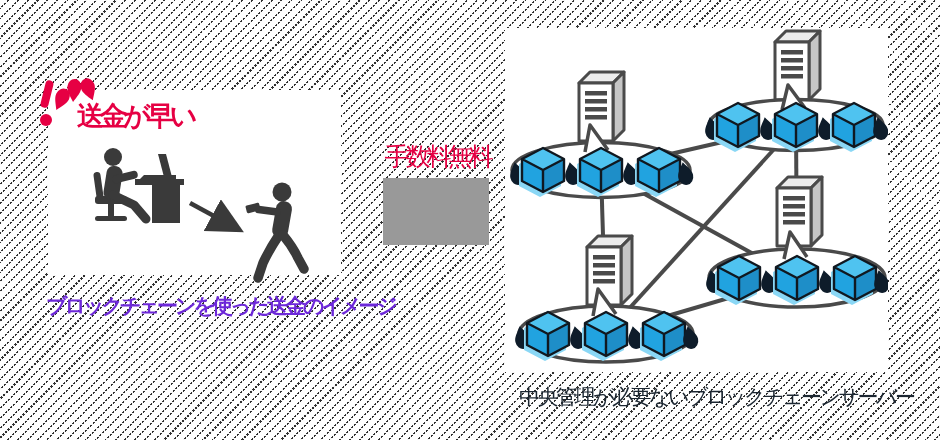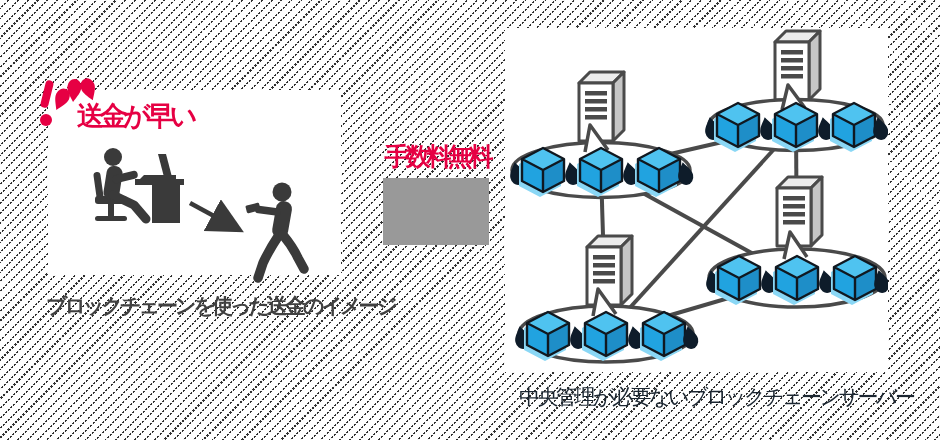--- a/index.html
+++ b/index.html
@@ -15,26 +15,26 @@
   .panel{background:#ffffff;}
   #left-panel{left:48px;top:90px;width:293px;height:185px;}
   #right-panel{left:505px;top:28px;width:383px;height:344px;}
   .red-title{
     left:77px;top:100px;width:120px;
     font-size:27px;font-weight:900;color:#e60043;
     letter-spacing:-4px;white-space:nowrap;line-height:1.25;
   }
   .left-caption{
     left:46px;top:292px;width:340px;
-    font-size:21px;font-weight:900;color:#404040;
+    font-size:21px;font-weight:900;color:#6d28d9;
     letter-spacing:-3px;white-space:nowrap;
   }
   .fee-label{
     left:378px;top:140px;width:118px;text-align:center;
-    font-size:25px;font-weight:700;color:#e60043;
+    font-size:25px;font-weight:400;color:#e60043;
     letter-spacing:-4px;white-space:nowrap;
   }
   .gray-box{left:383px;top:178px;width:106px;height:67px;background:#999999;}
   .right-caption{
     left:519px;top:383px;width:380px;
     font-size:21px;font-weight:400;color:#1b2631;
     letter-spacing:-2.5px;white-space:nowrap;
   }
 </style>
 </head>

